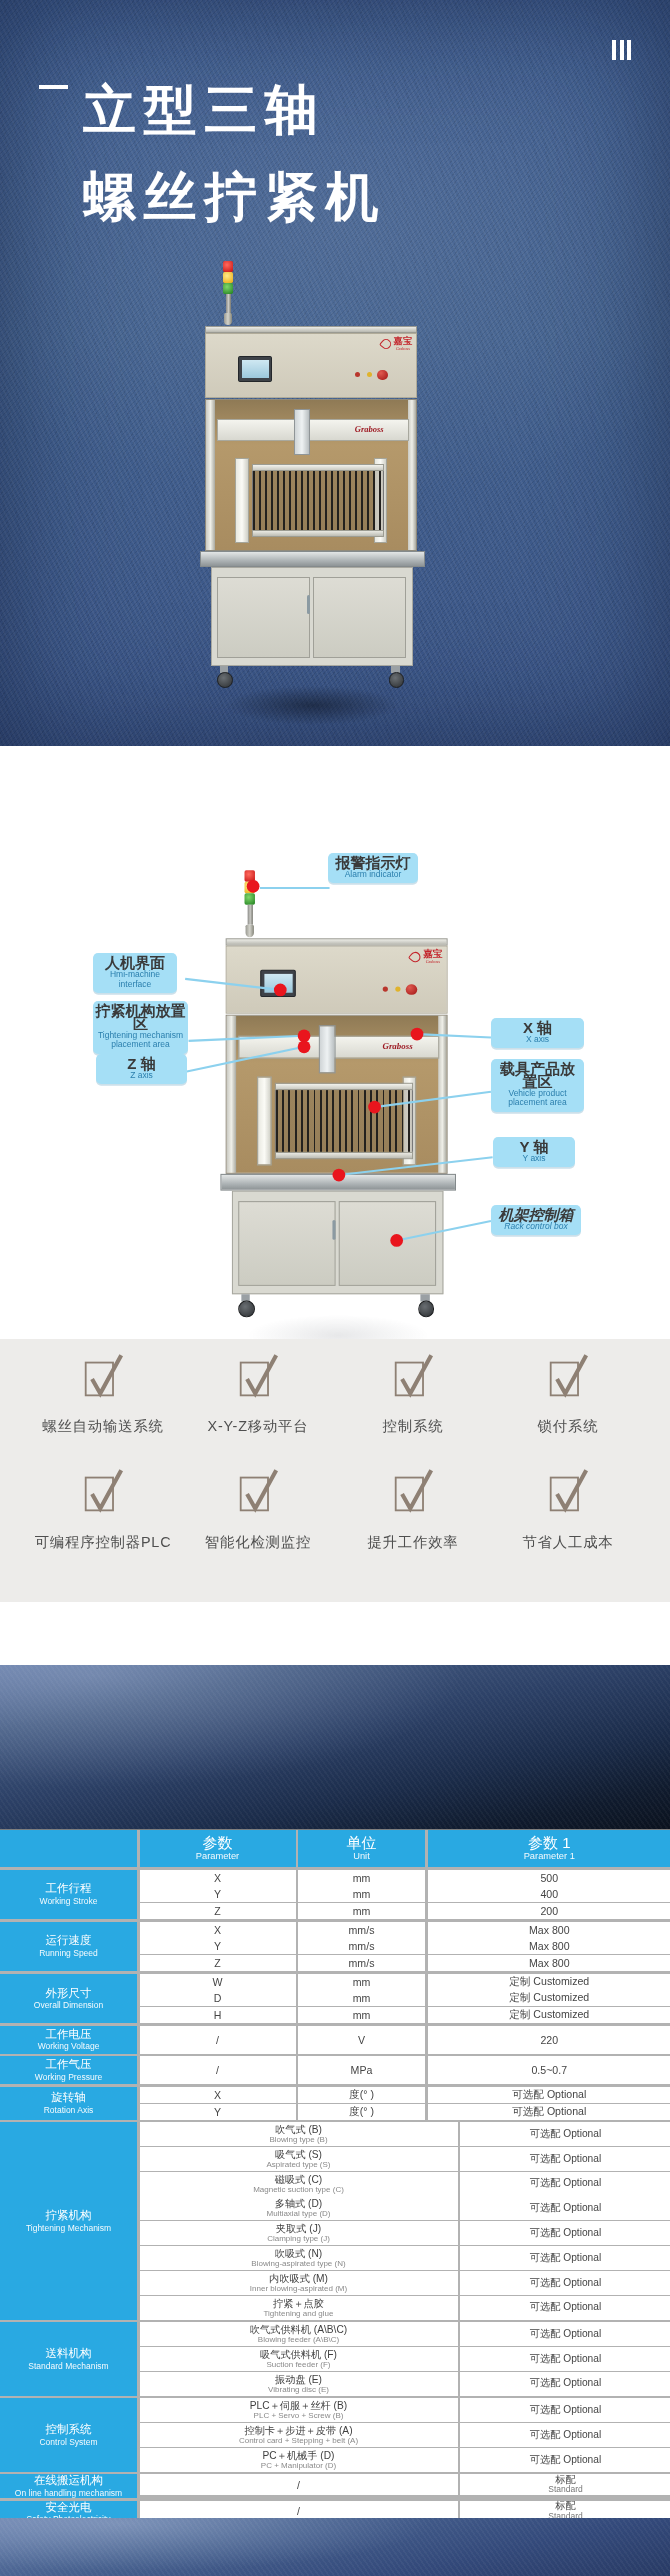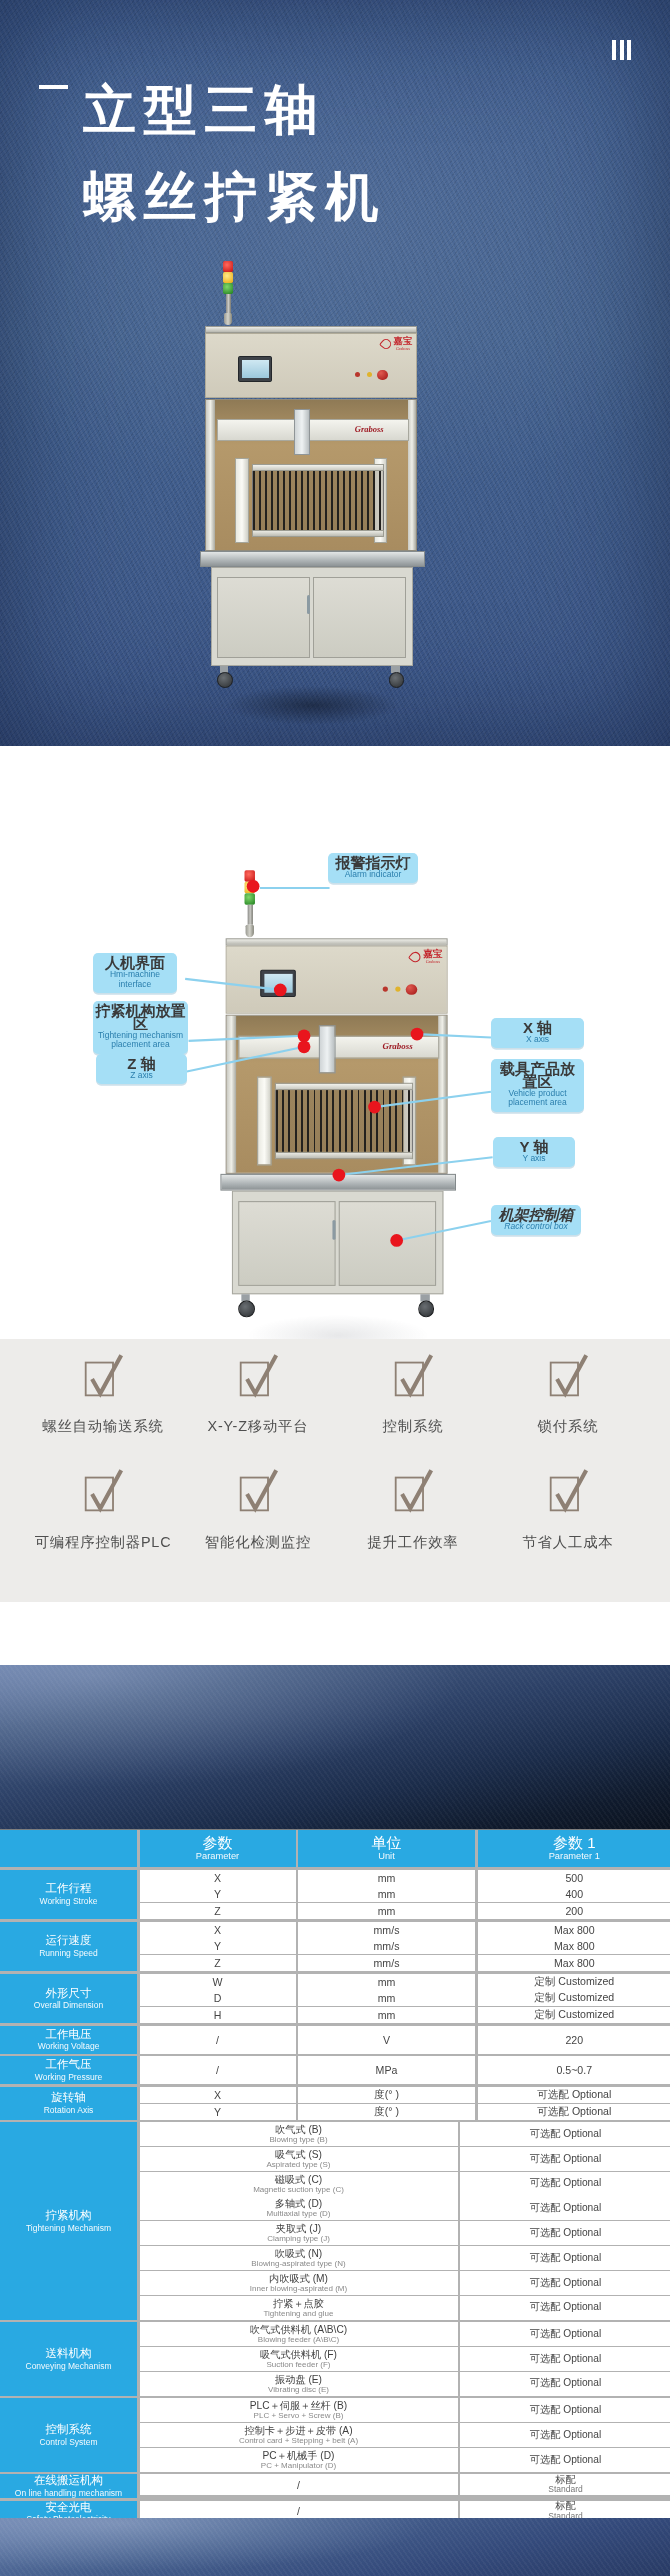--- a/index.html
+++ b/index.html
@@ -123,21 +123,21 @@
   .tgroup { display:flex; gap:2.5px; margin-top:2.5px; }
   .tgroup.first { margin-top:0; }
   .g-label { width:137px; background:#29a9e2; color:#fff; display:flex; flex-direction:column;
     align-items:center; justify-content:center; text-align:center; padding:0 1.7px; }
   .gl-cn { font-size:11.5px; line-height:13.6px; }
   .gl-en { font-size:8.5px; line-height:10.2px; opacity:.95; }
   .g-rows { flex:1; display:flex; flex-direction:column; gap:0.8px; background:#b2b2b2; }
   .trow { display:flex; gap:2.5px; background:#b2b2b2; }
   .cell { display:flex; flex-direction:column; align-items:center; justify-content:center;
     background:#fff; color:#454545; font-size:10.6px; text-align:center; }
-  .c1 { width:156px; } .c2 { width:177px; } .c3 { flex:1; } .cm { width:318px; }
+  .c1 { width:156px; } .c2 { width:127px; } .c3 { flex:1; } .cm { width:318px; }
   .hd { background:#29a9e2; color:#fff; }
   .hd-cn { font-size:15px; line-height:15.3px; }
   .hd-en { font-size:9.3px; line-height:11px; opacity:.95; }
   .hd-row { height:37px; }
   .s-row { height:16px; } .l-row { height:28px; } .m-row { height:24px; } .x-row { height:21px; }
   .m-cn { font-size:10.2px; line-height:11px; color:#3f3f3f; }
   .m-en { font-size:8px; line-height:9.3px; color:#8a8a8a; }
   .v1 { font-size:10.2px; line-height:10.6px; }
   .v2 { font-size:8.5px; line-height:9.3px; color:#777; }
 </style>
@@ -588,21 +588,21 @@
             </div>
             <div class="cell c3">
               <div class="v1">可选配 Optional</div>
             </div>
           </div>
         </div>
       </div>
       <div class="tgroup">
         <div class="g-label">
           <div class="gl-cn">送料机构</div>
-          <div class="gl-en">Conveying Mechanism</div>
+          <div class="gl-en">Standard Mechanism</div>
         </div>
         <div class="g-rows">
           <div class="trow m-row">
             <div class="cell cm">
               <div class="m-cn">吹气式供料机 (A\B\C)</div>
               <div class="m-en">Blowing feeder (A\B\C)</div>
             </div>
             <div class="cell c3">
               <div class="v1">可选配 Optional</div>
             </div>

